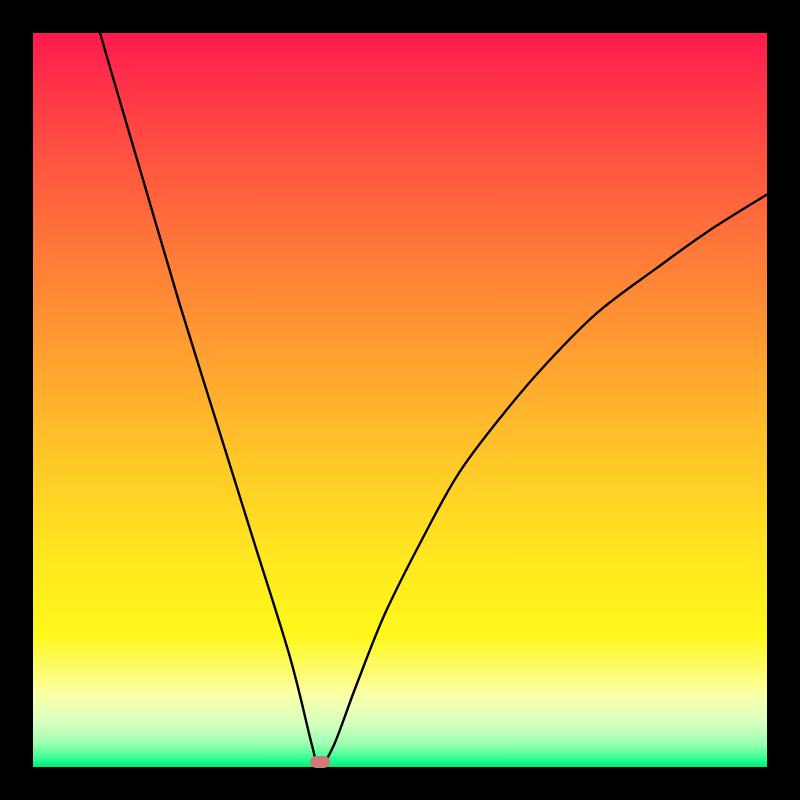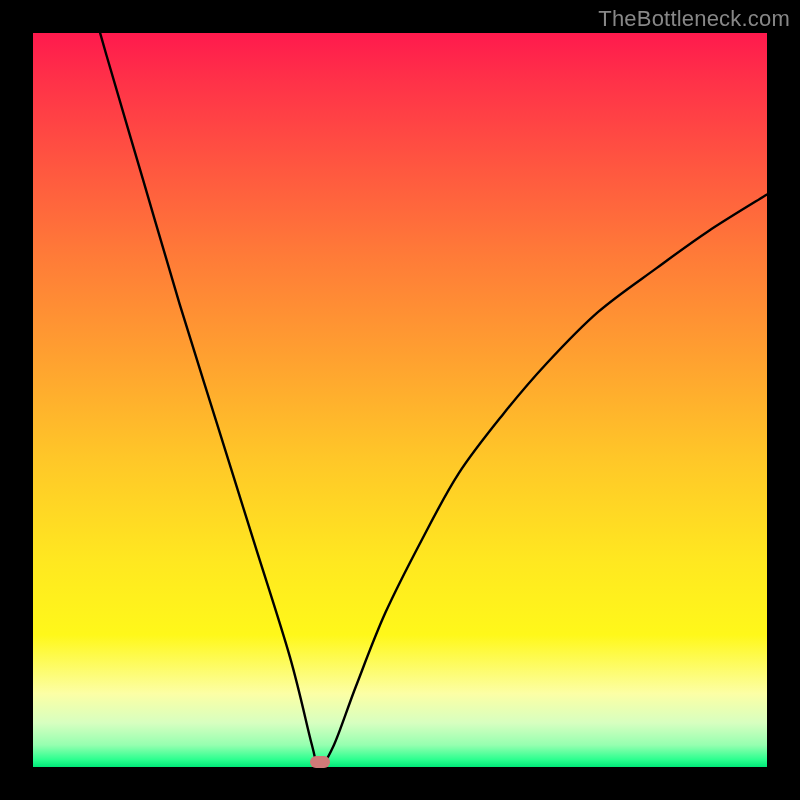--- a/index.html
+++ b/index.html
@@ -72,14 +72,13 @@
 
 <div class="frame">
   <div class="gradient-area"></div>
 
   <svg class="curve" viewBox="0 0 734 734" preserveAspectRatio="none">
     <path id="curve-path" fill="none" stroke="#000" stroke-width="2.4" stroke-linecap="round" d="M 0.00 -256.90 C 6.12 -232.43, 24.47 -156.59, 36.70 -110.10 C 48.93 -63.61, 61.17 -20.80, 73.40 22.02 C 85.63 64.84, 97.87 105.21, 110.10 146.80 C 122.33 188.39, 134.57 231.21, 146.80 271.58 C 159.03 311.95, 171.27 349.87, 183.50 389.02 C 195.73 428.17, 207.97 467.31, 220.20 506.46 C 232.43 545.61, 247.11 589.65, 256.90 623.90 C 266.69 658.15, 274.03 693.63, 278.92 711.98 C 283.81 730.33, 282.59 734.00, 286.26 734.00 C 289.93 734.00, 294.82 725.44, 300.94 711.98 C 307.06 698.52, 314.40 675.28, 322.96 653.26 C 331.52 631.24, 341.31 604.33, 352.32 579.86 C 363.33 555.39, 376.79 529.70, 389.02 506.46 C 401.25 483.22, 412.26 461.20, 425.72 440.40 C 439.18 419.60, 455.08 400.03, 469.76 381.68 C 484.44 363.33, 497.90 347.43, 513.80 330.30 C 529.70 313.17, 546.83 294.82, 565.18 278.92 C 583.53 263.02, 605.55 248.34, 623.90 234.88 C 642.25 221.42, 656.93 210.41, 675.28 198.18 C 693.63 185.95, 724.21 167.60, 734.00 161.48"></path>
   </svg>
 
   <div class="marker" id="marker" style="left: 310px; top: 756px; width: 20px; height: 12px; background: rgb(207, 122, 120);"></div>
 
-  <div class="watermark">TheBottleneck.com</div>
 </div>
 
 </body></html>

